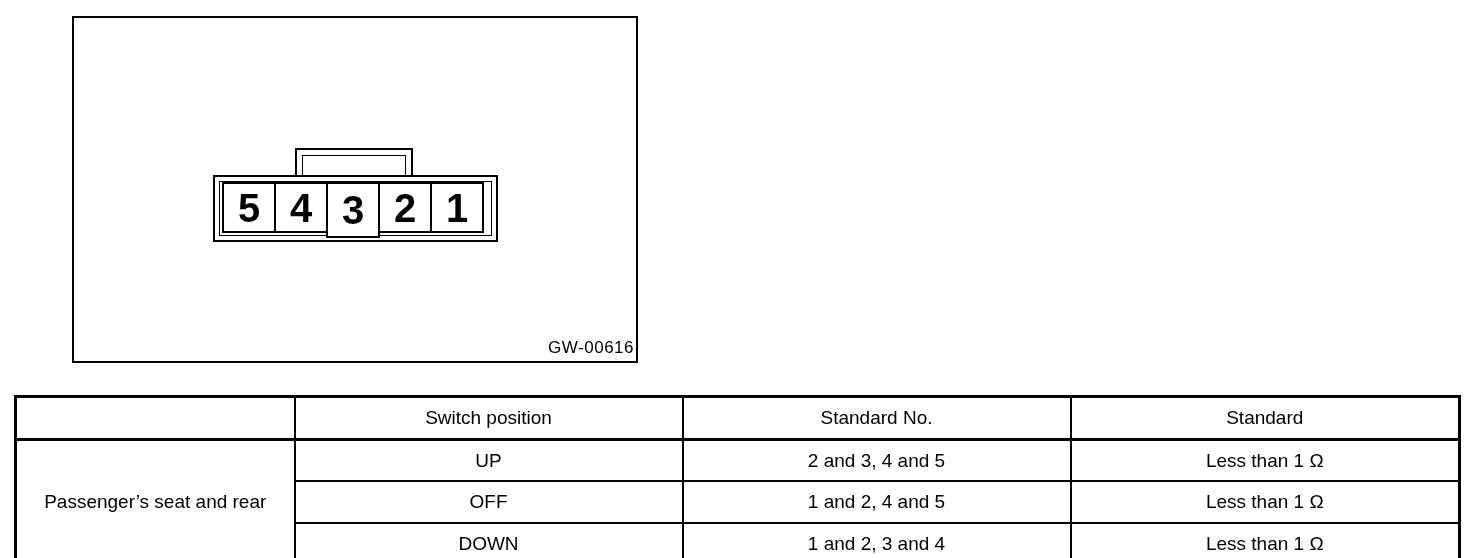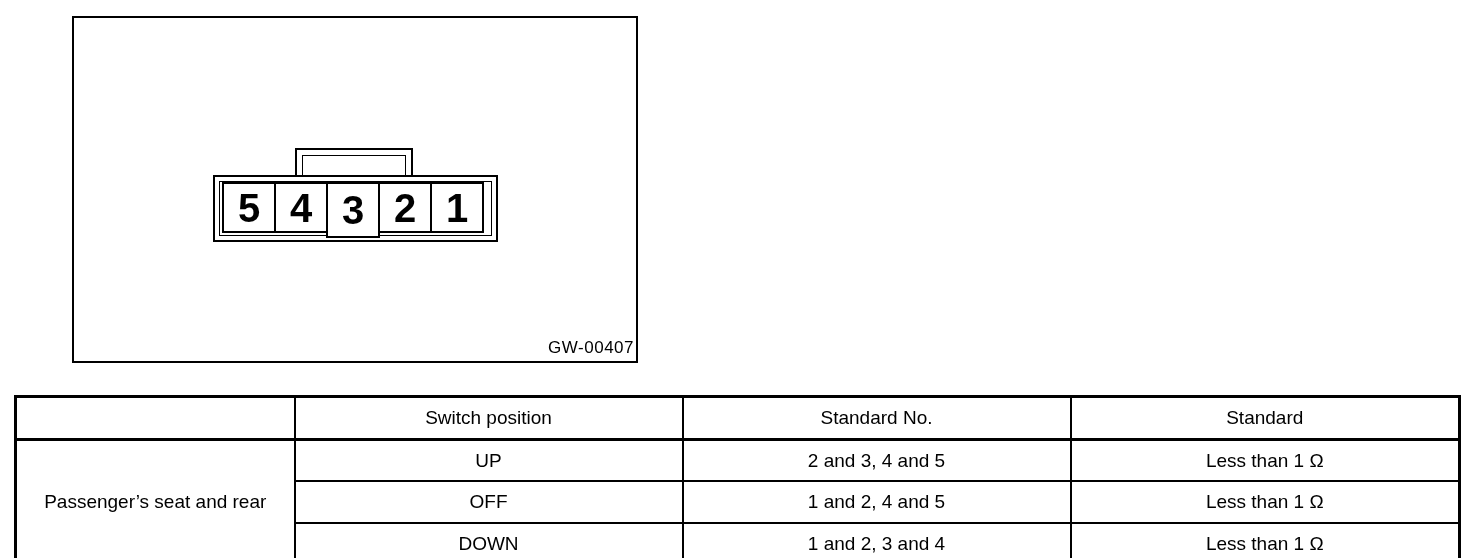--- a/index.html
+++ b/index.html
@@ -115,21 +115,21 @@
     <div class="conn-body-outer">
       <div class="conn-body-inner"></div>
       <div class="conn-cells">
         <div class="conn-cell">5</div>
         <div class="conn-cell">4</div>
         <div class="conn-cell tall">3</div>
         <div class="conn-cell">2</div>
         <div class="conn-cell">1</div>
       </div>
     </div>
-    <div class="figure-id">GW-00407</div>
+    <div class="figure-id">GW-00616</div>
   </div>
 
   <table class="spec-table">
     <colgroup>
       <col style="width:279px">
       <col style="width:388px">
       <col style="width:388px">
       <col style="width:389px">
     </colgroup>
     <thead>

